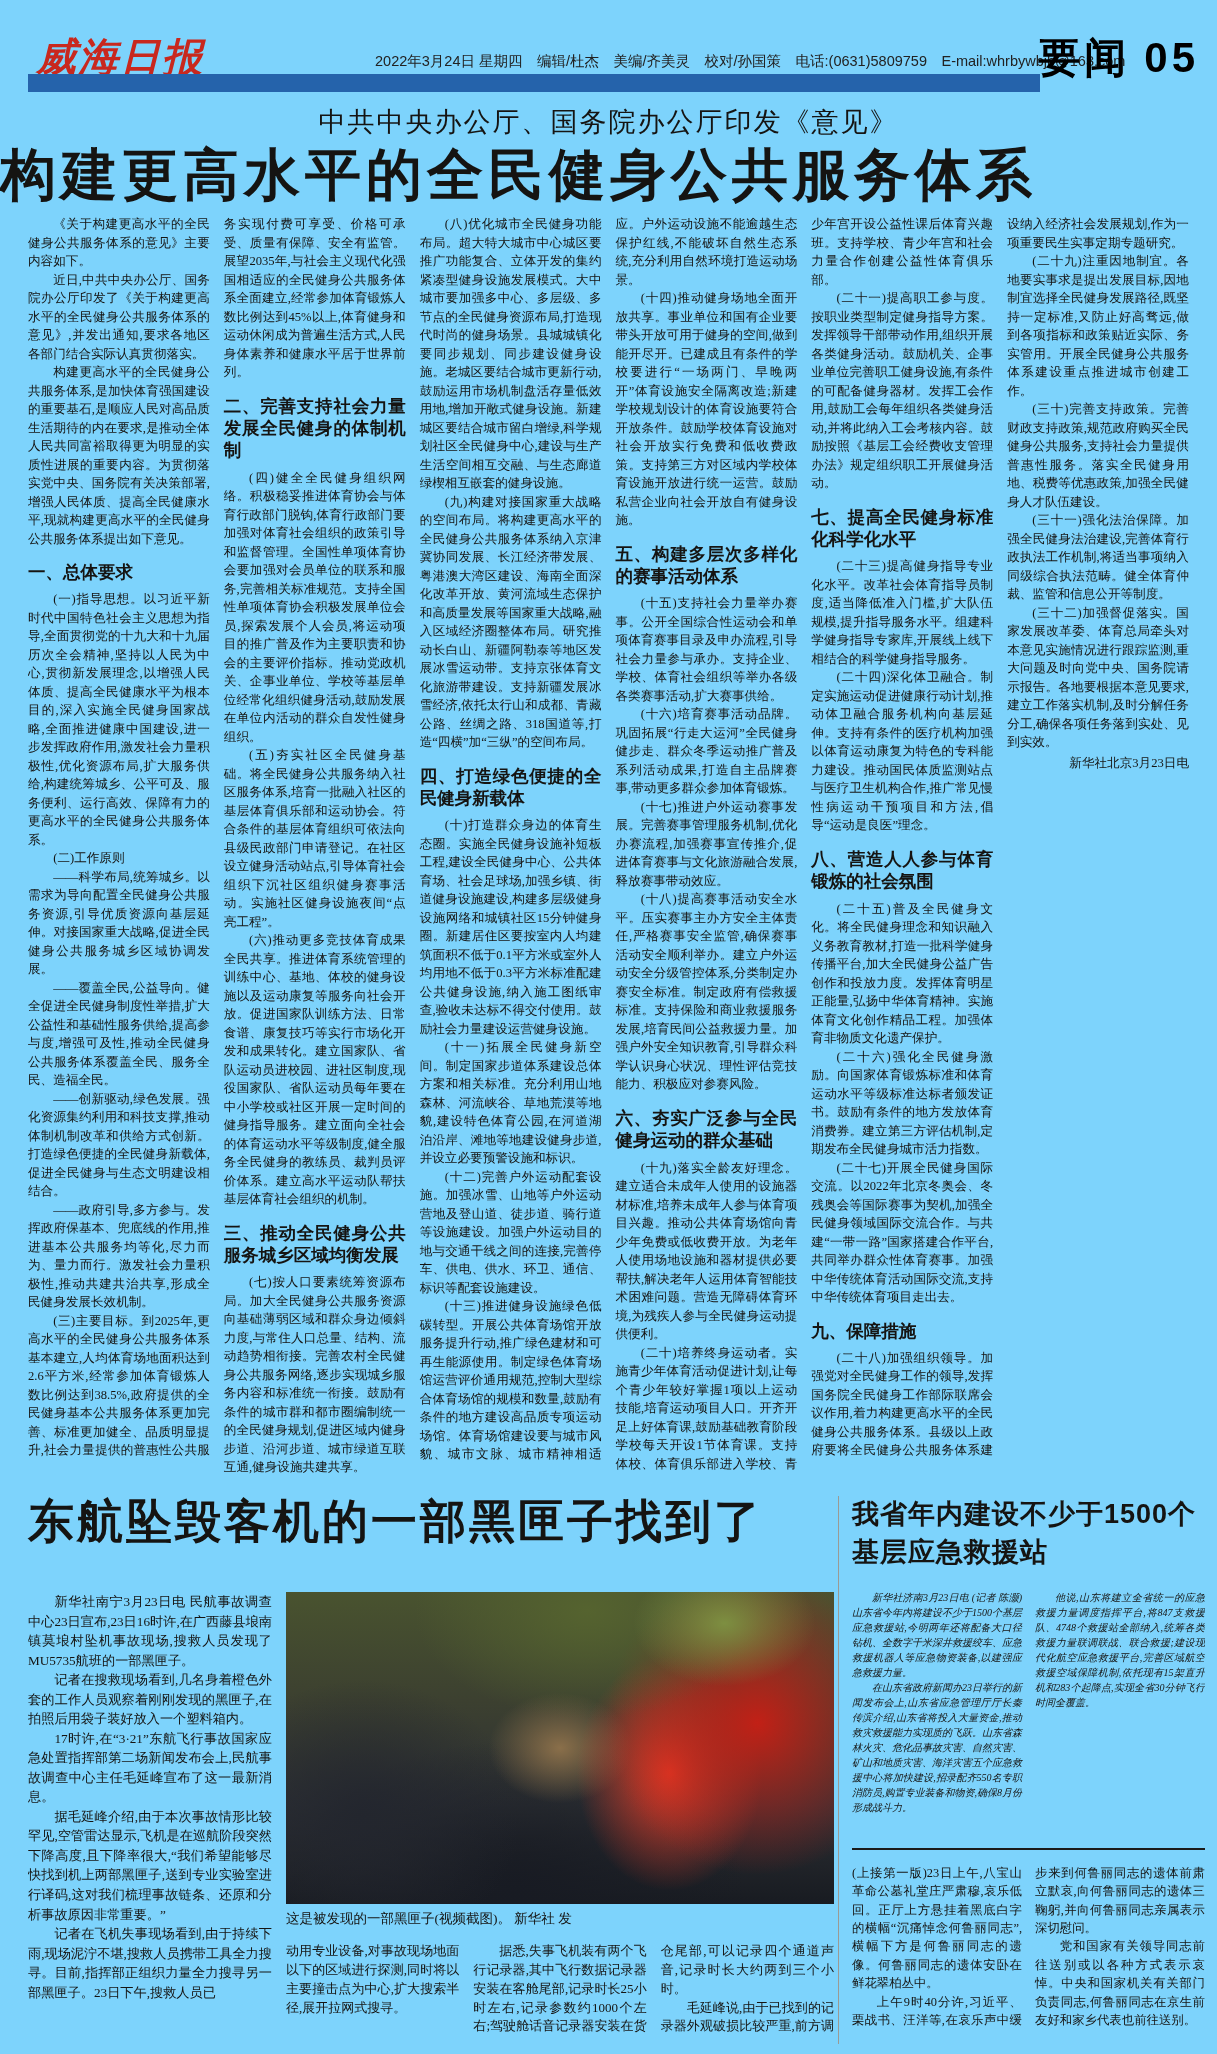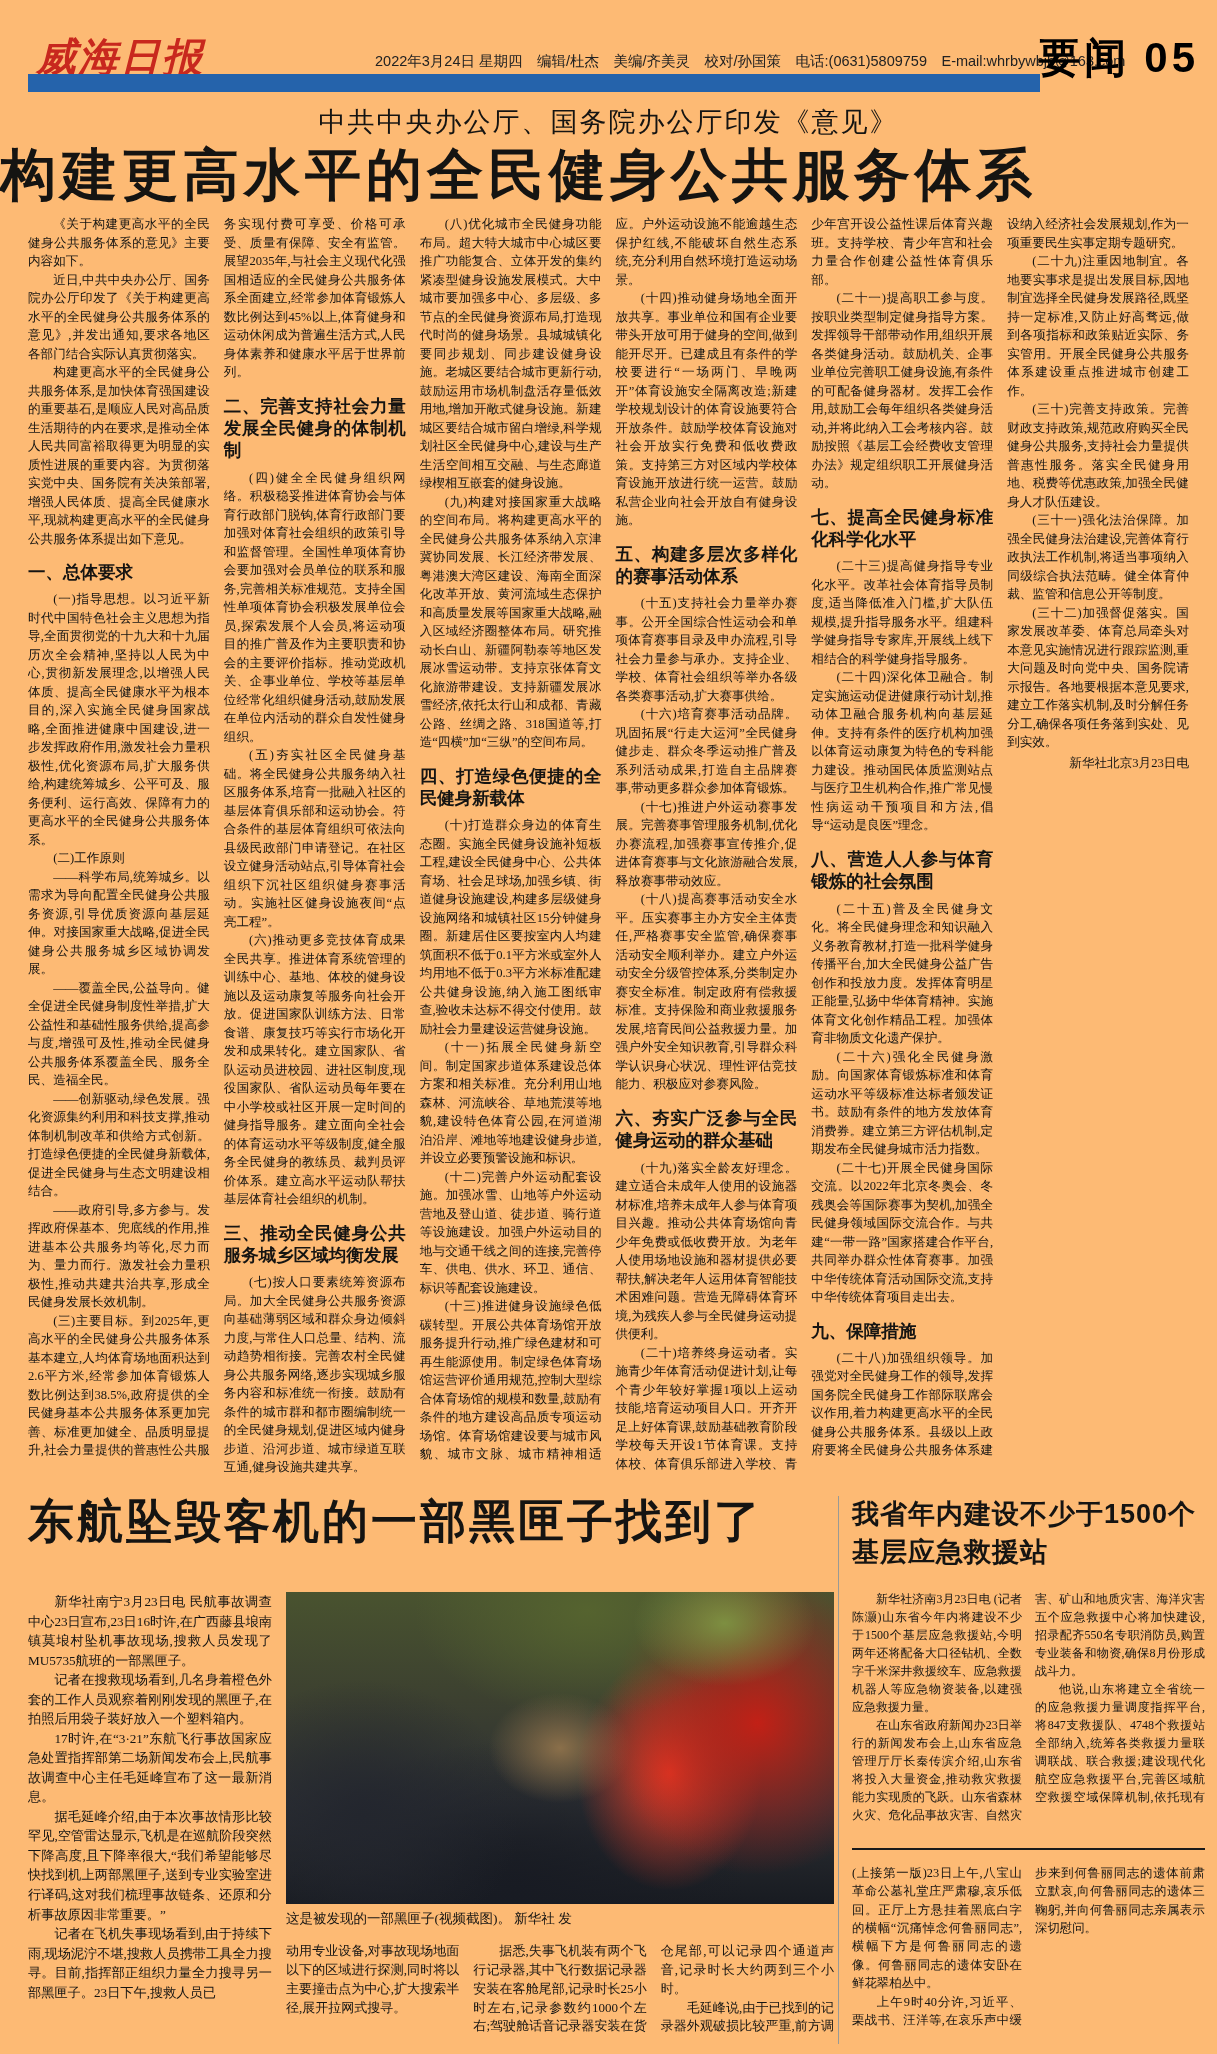--- a/index.html
+++ b/index.html
@@ -1,17 +1,17 @@
 <!DOCTYPE html>
 <html><head>
 <meta charset="utf-8">
 <style>
   html,body{margin:0;padding:0;}
   body{width:1217px;height:2054px;overflow:hidden;background:#e8e8e4;}
-  .page{position:relative;width:1217px;height:2054px;background:#fdba74;color:#151412;
+  .page{position:relative;width:1217px;height:2054px;background:#7dd3fc;color:#151412;
         font-family:"Liberation Serif","DejaVu Serif",serif;}
   
   .masthead{position:absolute;left:36px;top:30px;font-size:40px;font-weight:bold;font-style:italic;
             color:#c8281e;letter-spacing:2px;font-family:"Liberation Serif",serif;}
   .dateline{position:absolute;left:375px;top:52px;width:660px;font-size:14.5px;color:#222;
             font-family:"Liberation Sans",sans-serif;white-space:nowrap;}
   .headbar{position:absolute;left:28px;top:74px;width:1012px;height:18px;background:#2563ab;}
   .pagehead{position:absolute;right:18px;top:30px;font-size:42px;font-weight:900;color:#000;
             font-family:"Liberation Sans",sans-serif;letter-spacing:4px;}
   .pagehead .num{margin-left:14px;}
@@ -47,21 +47,21 @@
       linear-gradient(180deg,#49532f 0%,#3c4030 35%,#2d3034 68%,#181b21 100%);}
   .caption{position:absolute;left:258px;top:414px;width:548px;font-size:13.5px;}
   .belowphoto{position:absolute;left:258px;top:446px;width:548px;height:106px;overflow:hidden;
               column-count:3;column-gap:14px;column-fill:auto;
               font-size:13px;line-height:1.45;text-align:justify;}
   .right-art{position:absolute;left:852px;top:1496px;width:353px;height:552px;}
   .right-art .hl{font-size:27px;font-weight:900;font-family:"Liberation Sans",sans-serif;
                  line-height:1.4;letter-spacing:1px;}
   .rbody{position:absolute;left:0;top:94px;width:353px;height:248px;overflow:hidden;
          column-count:2;column-gap:13px;column-fill:auto;
-         font-size:12px;line-height:1.5;text-align:justify;}
+         font-size:10px;line-height:1.5;text-align:justify;font-style:italic;}
   .art-hr{position:absolute;left:0;top:352px;width:353px;height:2px;background:#1a1a1a;}
   .contbody{position:absolute;left:0;top:368px;width:353px;height:182px;overflow:hidden;
             column-count:2;column-gap:13px;column-fill:auto;
             font-size:12.4px;line-height:1.48;text-align:justify;}
 </style>
 </head>
 <body>
 
 <div class="page">
 
@@ -152,16 +152,17 @@
     </div>
     <div class="rbody">
         <p class="para">新华社济南3月23日电 (记者 陈灏)山东省今年内将建设不少于1500个基层应急救援站,今明两年还将配备大口径钻机、全数字千米深井救援绞车、应急救援机器人等应急物资装备,以建强应急救援力量。</p>
         <p class="para">在山东省政府新闻办23日举行的新闻发布会上,山东省应急管理厅厅长秦传滨介绍,山东省将投入大量资金,推动救灾救援能力实现质的飞跃。山东省森林火灾、危化品事故灾害、自然灾害、矿山和地质灾害、海洋灾害五个应急救援中心将加快建设,招录配齐550名专职消防员,购置专业装备和物资,确保8月份形成战斗力。</p>
         <p class="para">他说,山东将建立全省统一的应急救援力量调度指挥平台,将847支救援队、4748个救援站全部纳入,统筹各类救援力量联调联战、联合救援;建设现代化航空应急救援平台,完善区域航空救援空域保障机制,依托现有15架直升机和283个起降点,实现全省30分钟飞行时间全覆盖。</p>
       </div>
     <div class="art-hr"></div>
     <div class="contbody">
         <p class="para cont">(上接第一版)23日上午,八宝山革命公墓礼堂庄严肃穆,哀乐低回。正厅上方悬挂着黑底白字的横幅“沉痛悼念何鲁丽同志”,横幅下方是何鲁丽同志的遗像。何鲁丽同志的遗体安卧在鲜花翠柏丛中。</p>
         <p class="para">上午9时40分许,习近平、栗战书、汪洋等,在哀乐声中缓步来到何鲁丽同志的遗体前肃立默哀,向何鲁丽同志的遗体三鞠躬,并向何鲁丽同志亲属表示深切慰问。</p>
+        <p class="para">党和国家有关领导同志前往送别或以各种方式表示哀悼。中央和国家机关有关部门负责同志,何鲁丽同志在京生前友好和家乡代表也前往送别。</p>
       </div>
   </div>
 
 </div>
 
 </body></html>

